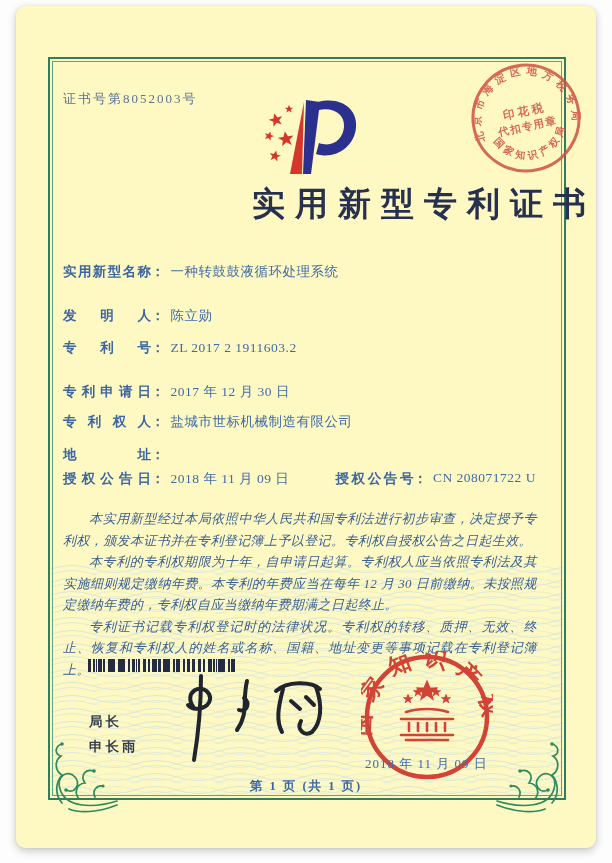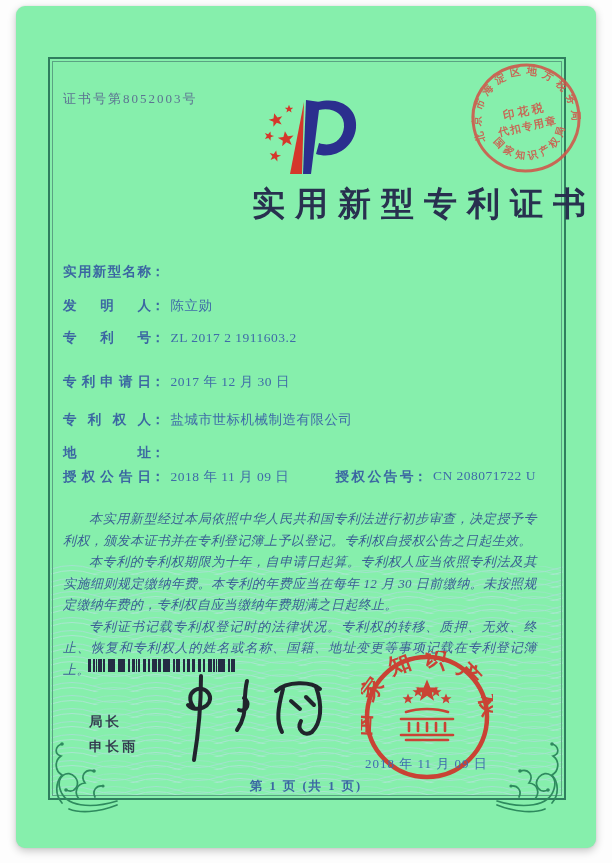--- a/index.html
+++ b/index.html
@@ -1,32 +1,32 @@
 <!DOCTYPE html>
 <html><head>
 <meta charset="utf-8">
 <style>
   * { box-sizing: border-box; margin: 0; padding: 0; }
   html,body { width: 612px; height: 863px; background:#fdfdfd; font-family:"Liberation Serif","DejaVu Serif",serif; }
-  .page { position:absolute; left:16px; top:6px; width:580px; height:842px; background:#86efac;
+  .page { position:absolute; left:16px; top:6px; width:580px; height:842px; background:#fef9c3;
           border-radius:9px; box-shadow:0 3px 9px rgba(0,0,0,.22), 0 0 2px rgba(0,0,0,.10); overflow:hidden; }
   .frame { position:absolute; left:32px; top:51px; width:518px; height:743px; border:2px solid #2f7e5e; z-index:1; }
   .frame::after { content:""; position:absolute; inset:2px; border:1px solid #5aa383; }
   .guilloche { position:absolute; left:35px; top:556px; width:512px; height:236px; z-index:0; opacity:.55; }
   .cert-no { position:absolute; left:47px; top:84px; font-size:13px; color:#5c7392; letter-spacing:2px; z-index:2; }
   .tax-seal { position:absolute; left:452px; top:54px; width:116px; height:116px; z-index:3; transform:rotate(-12deg); opacity:.88; }
   .logo { position:absolute; left:224px; top:88px; width:120px; height:86px; z-index:2; }
   .title { position:absolute; left:0; right:0; top:176px; text-align:right; font-size:33px; font-weight:700;
            color:#28304f; letter-spacing:10px; z-index:2; }
   .fields { position:absolute; left:47px; top:256px; width:473px; z-index:2; font-size:13.5px; color:#3f6ca8; }
   .frow { display:flex; line-height:20px; }
   .flabel { display:inline-block; width:88px; text-align:justify; text-align-last:justify; color:#3b66a2; font-weight:700; flex:0 0 88px; }
   .fcolon { color:#3b66a2; font-weight:700; margin-right:6px; }
   .fvalue { letter-spacing:.5px; }
-  .mb1{margin-bottom:14px}.mb2{margin-bottom:12px}.mb3{margin-bottom:24px}.mb4{margin-bottom:18px}.mb5{margin-bottom:12px}
+  .mb1{margin-bottom:24px}.mb2{margin-bottom:12px}.mb3{margin-bottom:24px}.mb4{margin-bottom:10px}.mb5{margin-bottom:12px}
   .addr-lines { line-height:22px; }
   .grant-row { margin-top:4px; display:flex; }
   .grant-right { margin-left:auto; display:flex; }
   .grant-right .flabel{ width:78px; flex-basis:78px; }
   .bodytext { position:absolute; left:47px; top:502px; width:474px; z-index:2; }
   .bodytext p { font-style:italic; font-size:13px; line-height:21.5px; color:#3a6094; text-indent:2em;
                 text-align:justify; letter-spacing:.4px; }
   .barcode { position:absolute; left:72px; top:653px; width:148px; height:13px; z-index:2;
     background-image:
       repeating-linear-gradient(90deg,#242c44 0 2px,transparent 2px 5px),
@@ -95,20 +95,21 @@
     <polygon points="66,6 80,8 71,80 63,80" fill="#2b2f8e"></polygon>
     <path d="M78 8 C 102 2 118 16 116 34 C 114 53 95 66 76 60 L79 49 C 93 54 103 45 104 33 C 105 20 93 13 79 16 Z" fill="#2b2f8e"></path>
   </svg>
 
   <div class="title">实用新型专利证书</div>
 
   <div class="fields">
     <div class="frow mb1">
       <span class="flabel">实用新型名称</span>
         <span class="fcolon">：</span>
+      <span class="fvalue">一种转鼓鼓液循环处理系统</span>
     </div>
     <div class="frow mb2">
       <span class="flabel">发明人</span>
         <span class="fcolon">：</span>
       <span class="fvalue">陈立勋</span>
     </div>
     <div class="frow mb3">
       <span class="flabel">专利号</span>
         <span class="fcolon">：</span>
       <span class="fvalue">ZL 2017 2 1911603.2</span>

